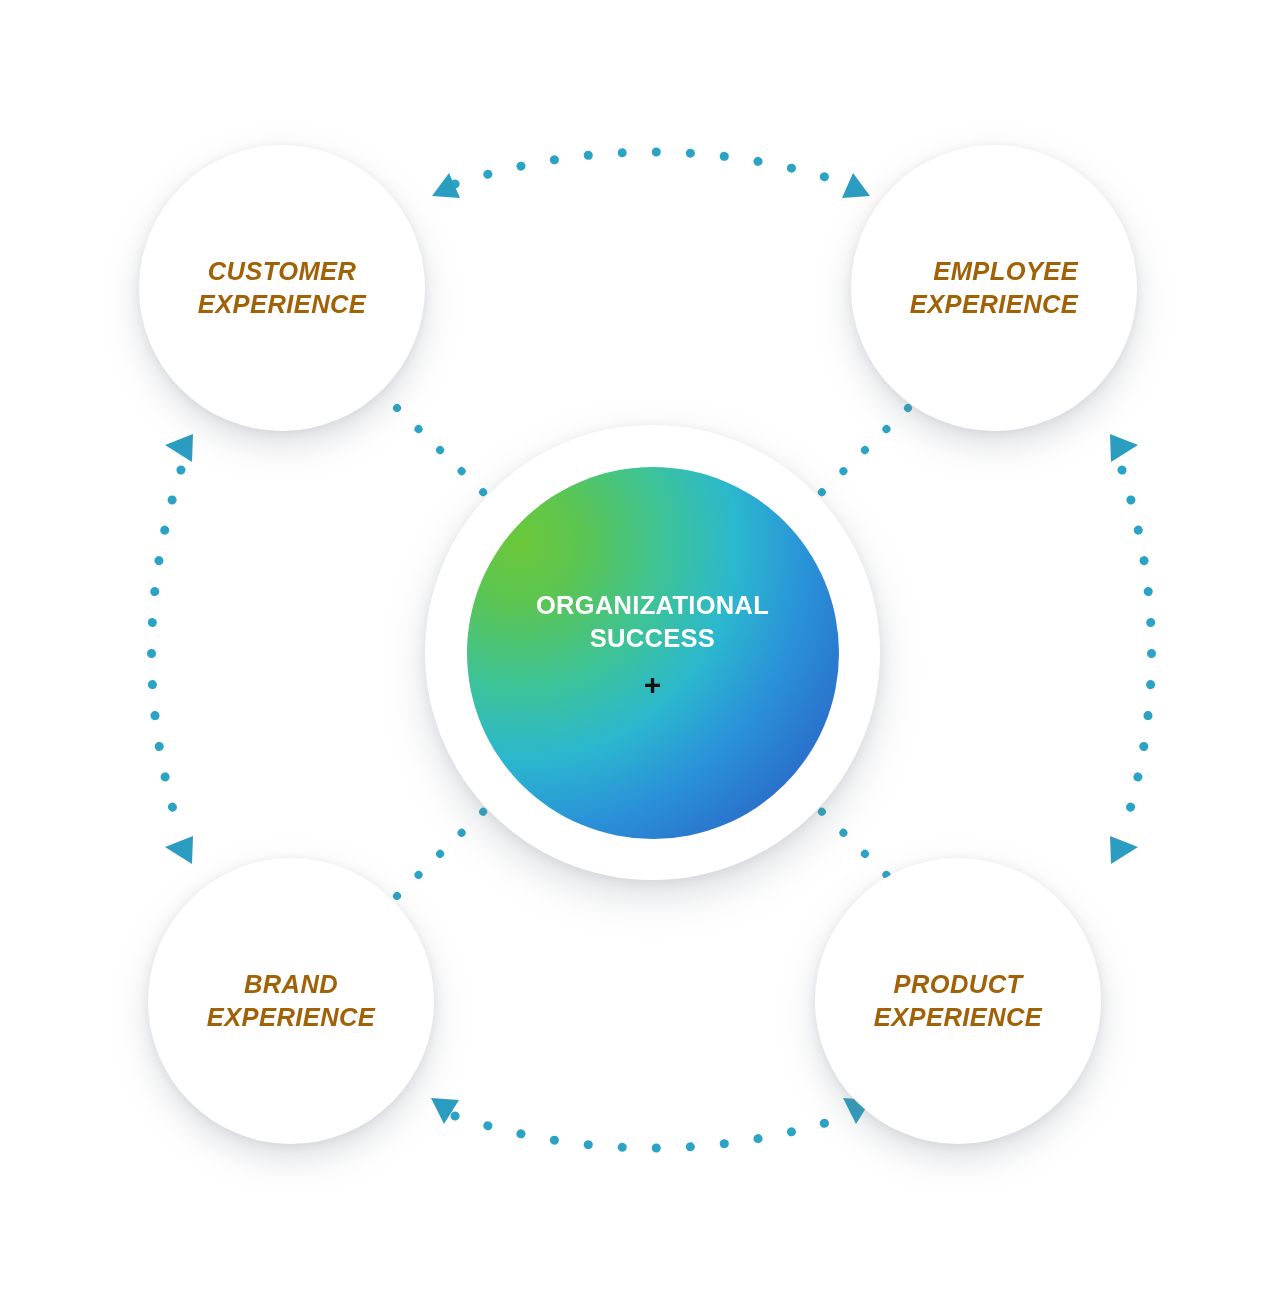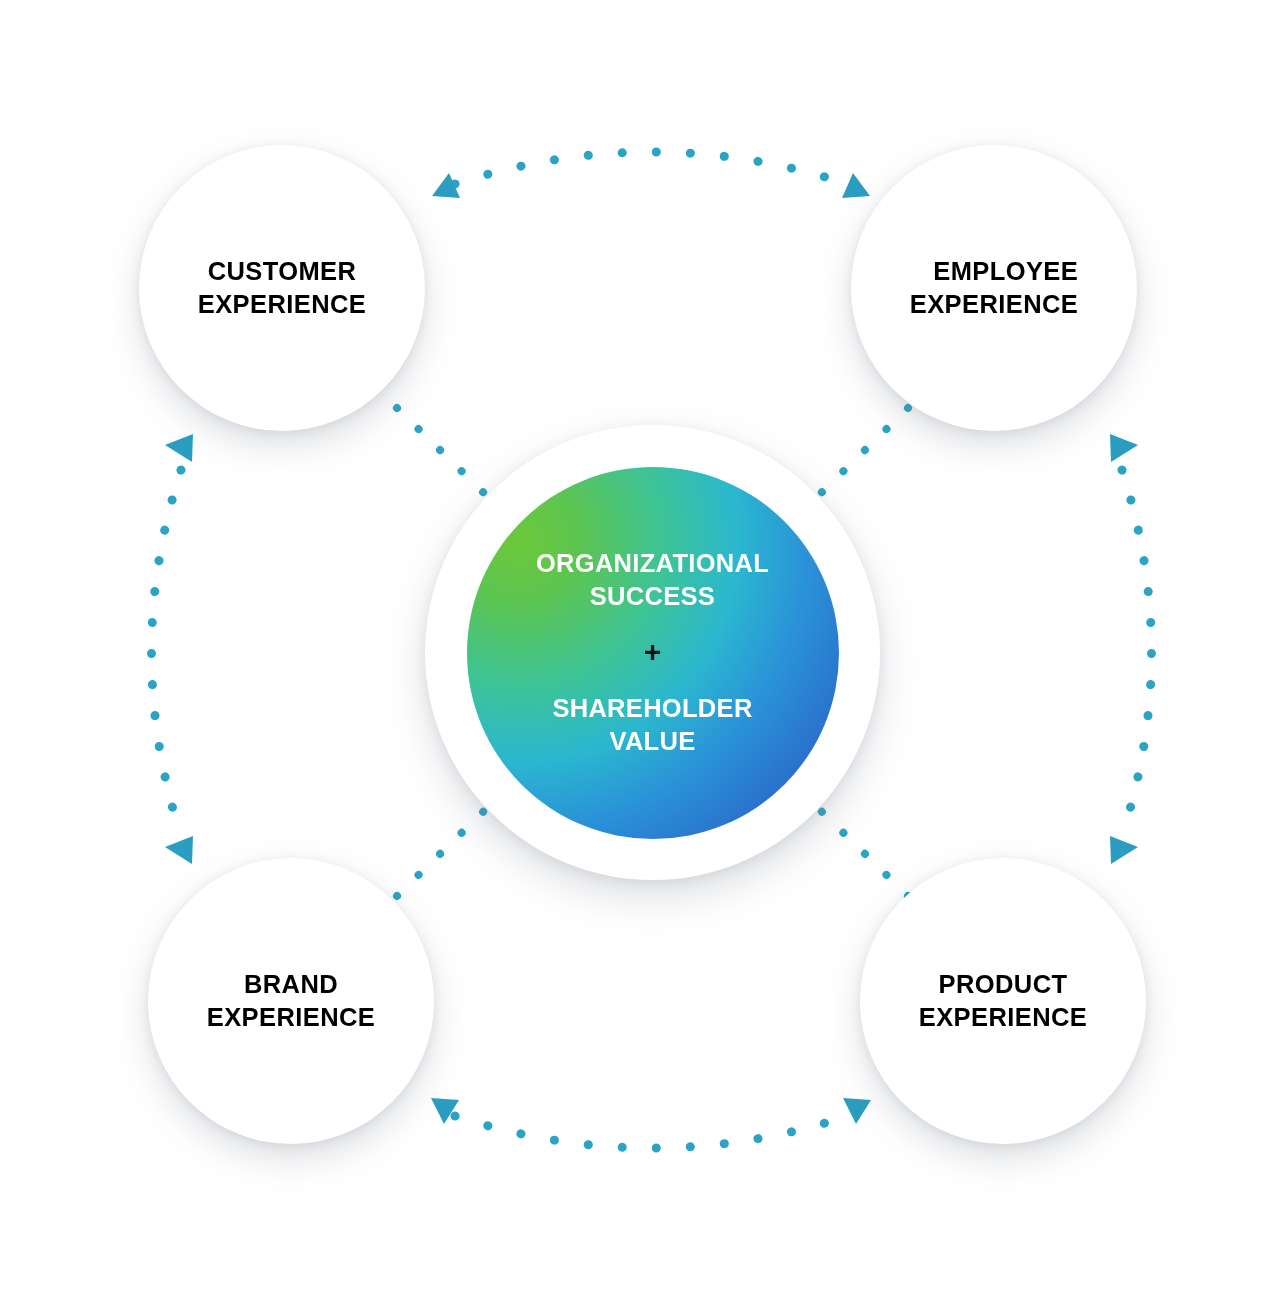--- a/index.html
+++ b/index.html
@@ -39,28 +39,29 @@
     align-items: center;
     justify-content: center;
     text-align: center;
     z-index: 3;
   }
   .node-label {
     font-size: 25.5px;
     font-weight: bold;
     letter-spacing: 0.4px;
     line-height: 1.30;
-    color: #000000;
+    color: #a16207;
     white-space: pre-line;
     padding: 0 18px;
+    font-style: italic;
   }
   #node-customer  { left: 139px;  top: 145px; }
   #node-employee  { left: 851px;  top: 145px; text-align: right; }
   #node-brand     { left: 148px;  top: 858px; }
-  #node-product   { left: 860px;  top: 858px; }
+  #node-product   { left: 815px;  top: 858px; }
 
   
   #hub {
     position: absolute;
     left: 425px;
     top: 425px;
     width: 455px;
     height: 455px;
     border-radius: 50%;
     background: #ffffff;
@@ -81,21 +82,20 @@
                   #3cc39a 34%,
                   #2bb7cf 50%,
                   #2a92d8 66%,
                   #2a6ecb 84%,
                   #2c62c2 100%);
     display: flex;
     flex-direction: column;
     align-items: center;
     justify-content: center;
     text-align: center;
-    gap: 9px;
   }
   .hub-line {
     color: #ffffff;
     font-size: 25.5px;
     font-weight: bold;
     line-height: 1.30;
     letter-spacing: 0.3px;
     white-space: pre-line;
   }
   #hub-plus {
@@ -169,18 +169,16 @@
   <div class="node" id="node-product">
     <span class="node-label">PRODUCT
 EXPERIENCE</span>
   </div>
 
   <div id="hub">
     <div id="hub-core">
       <span class="hub-line">ORGANIZATIONAL
 SUCCESS</span>
       <span id="hub-plus">+</span>
-      <span class="hub-line">SHAREHOLDER
-VALUE</span>
     </div>
   </div>
 
 </div>
 
 </body></html>

